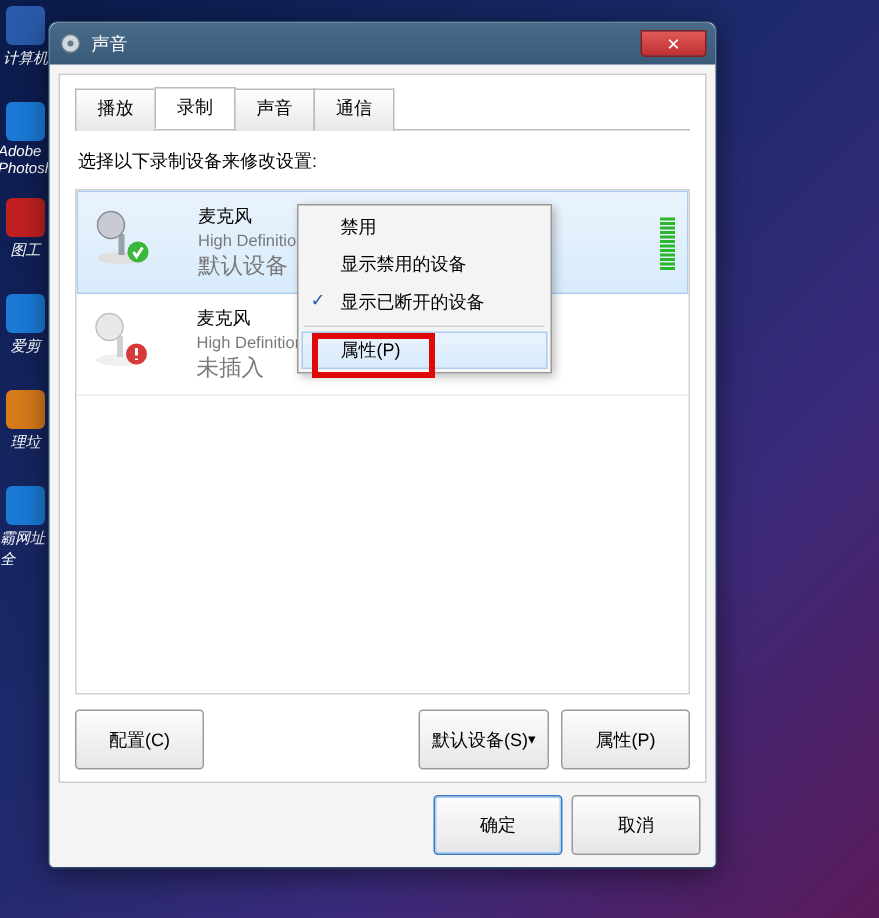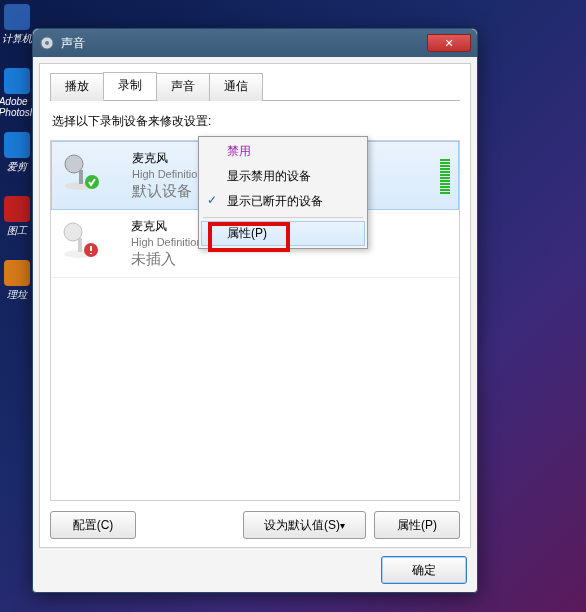--- a/index.html
+++ b/index.html
@@ -17,21 +17,21 @@
   .dicon { width: 34px; height: 60px; margin-top: 4px; display: flex; flex-direction: column; align-items: center; color: #fff; font-size: 10px; font-style: italic; }
   .dicon .box { width: 26px; height: 26px; border-radius: 4px; background: #2a5aaa; margin-bottom: 2px; }
   .dicon.orange .box { background: #d67a1a; }
   .dicon.red .box { background: #c02020; }
   .dicon.blue .box { background: #1a7ad6; }
   .dicon.teal .box { background: #20a0c0; }
 
   
   .window {
     position: absolute;
-    left: 32px; top: 28px;
+    left: 32px; top: 14px;
     width: 446px; height: 565px;
     background: #f4f4f4;
     border: 1px solid #2a4a6a;
     border-radius: 6px 6px 4px 4px;
     box-shadow: 0 4px 20px rgba(0,0,0,.5);
     display: flex; flex-direction: column;
   }
   .titlebar {
     height: 28px;
     background: linear-gradient(#4a6a8a, #3a5a7a);
@@ -99,21 +99,21 @@
     border: 1px solid #9a9a9a;
     box-shadow: 2px 2px 6px rgba(0,0,0,.25);
     padding: 2px;
     z-index: 20;
   }
   .ctxmenu .mi {
     padding: 4px 8px 4px 26px;
     font-size: 12px;
     position: relative;
   }
-  .ctxmenu .mi.disabled { color: #a21caf; }
+  .ctxmenu .mi.disabled { color: #000000; }
   .ctxmenu .mi.checked::before {
     content: "✓"; position: absolute; left: 6px; color: #2a5aaa; font-size: 12px;
   }
   .ctxmenu .sep { height: 1px; background: #d0d0d0; margin: 3px 2px; }
   .ctxmenu .mi.hov {
     background: linear-gradient(#eaf3fd, #d8ebfb);
     border: 1px solid #a8cdf0;
     padding: 3px 7px 3px 25px;
   }
   .redbox {
@@ -121,27 +121,27 @@
     left: 208px; top: 222px;
     width: 82px; height: 30px;
     border: 4px solid #e00808;
     z-index: 25;
     pointer-events: none;
   }
 
   .btnrow { display: flex; gap: 8px; padding-top: 10px; }
   .btnrow .spacer { flex: 1; }
   .btn {
-    min-width: 86px; height: 28px;
+    min-width: 86px; height: 40px;
     background: linear-gradient(#fdfdfd, #e6e6e6);
     border: 1px solid #9a9a9a;
     border-radius: 3px;
     font-size: 12px;
     display: inline-flex; align-items: center; justify-content: center;
-    padding: 0 20px;
+    padding: 0 8px;
   }
   .btn.dd::after { content: " ▾"; font-size: 10px; }
   .btn.disabled { color: #9a9a9a; border-color: #c8c8c8; }
   .footer {
     display: flex; gap: 6px; justify-content: flex-end;
     padding: 8px 10px;
     align-items: flex-end;
   }
   .btn.primary { border: 1px solid #3a7ac8; box-shadow: 0 0 0 1px #a8d0f8 inset; }
 
@@ -153,31 +153,35 @@
 
 <div class="desktop">
   <div class="dicon">
       <div class="box"></div>
       <span>计算机</span>
     </div>
   <div class="dicon blue">
       <div class="box"></div>
       <span>Adobe Photosh</span>
     </div>
+  <div class="dicon red">
+      <div class="box"></div>
+      <span>图工</span>
+    </div>
   <div class="dicon blue">
       <div class="box"></div>
       <span>爱剪</span>
     </div>
-  <div class="dicon red">
-      <div class="box"></div>
-      <span>图工</span>
-    </div>
   <div class="dicon orange">
       <div class="box"></div>
       <span>理垃</span>
+    </div>
+  <div class="dicon blue">
+      <div class="box"></div>
+      <span>霸网址 全</span>
     </div>
 </div>
 
 <div class="window">
   <div class="titlebar">
     <svg class="ticon" viewBox="0 0 16 16">
         <circle cx="8" cy="8" r="6" fill="#d0d8e0" stroke="#6a7a8a"></circle>
         <circle cx="8" cy="8" r="2" fill="#6a7a8a"></circle>
       </svg>
     <span>声音</span>
@@ -245,27 +249,28 @@
           <div class="devdesc">High Definition Audio 设备</div>
           <div class="devstat">未插入</div>
         </div>
       </div>
 
     </div>
 
     <div class="btnrow">
       <div class="btn">配置(C)</div>
       <div class="spacer"></div>
-      <div class="btn dd">设为默认值(S)</div>
+      <div class="btn dd">默认设备(S)</div>
       <div class="btn">属性(P)</div>
     </div>
   </div>
 
   <div class="footer">
     <div class="btn primary">确定</div>
+    <div class="btn">取消</div>
   </div>
 </div>
 
 <div class="ctxmenu">
   <div class="mi disabled">禁用</div>
   <div class="mi">显示禁用的设备</div>
   <div class="mi checked">显示已断开的设备</div>
   <div class="sep"></div>
   <div class="mi hov">属性(P)</div>
 </div>

